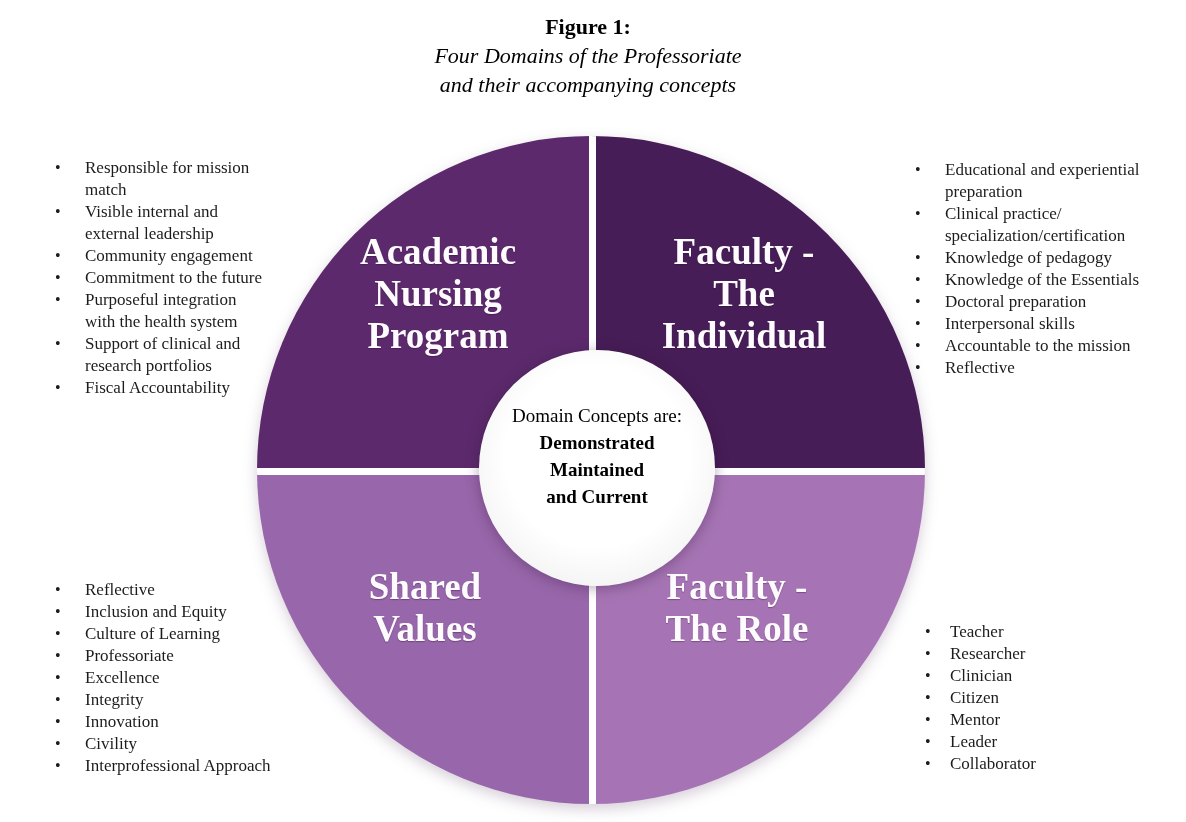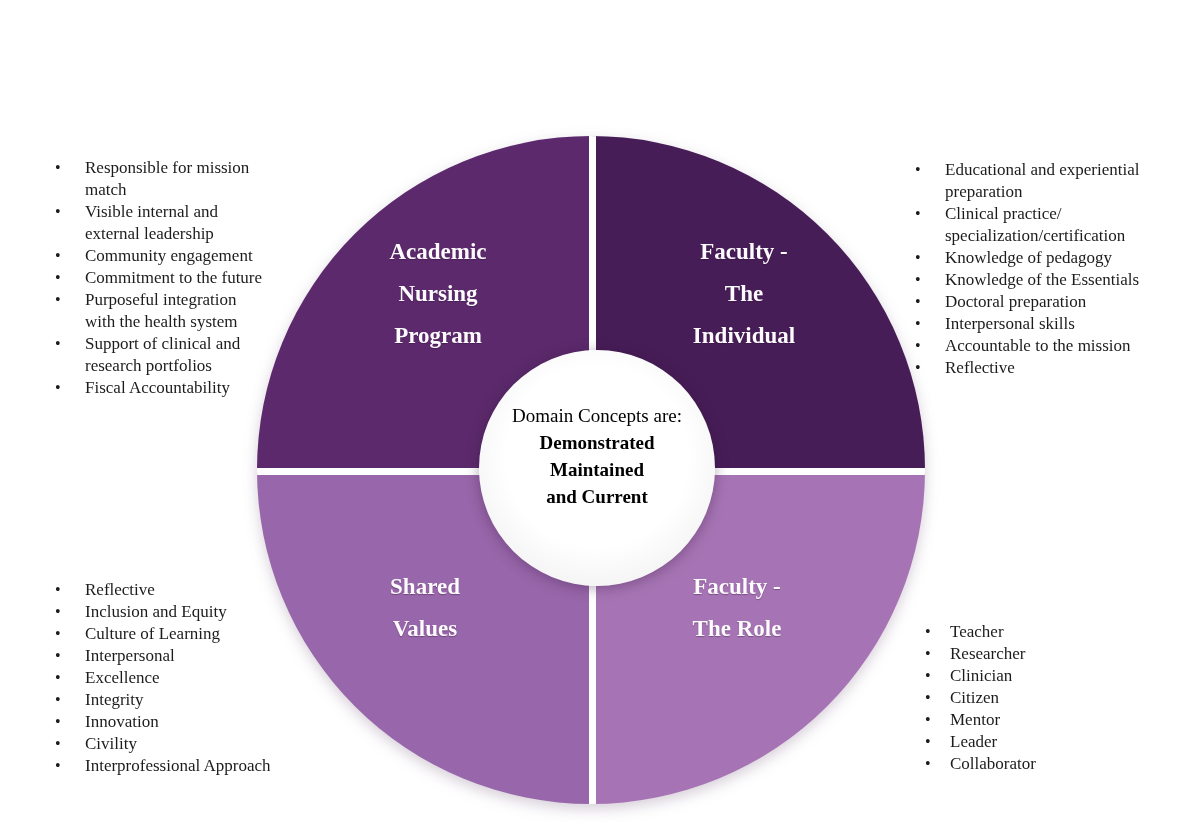--- a/index.html
+++ b/index.html
@@ -25,21 +25,21 @@
   .quad.bl{left:0;top:334px;}
   .quad.br{left:334px;top:334px;}
 
   .divider{position:absolute;background:#ffffff;z-index:3;}
   .divider.v{left:332px;top:0;width:7px;height:668px;}
   .divider.h{left:0;top:332px;width:668px;height:7px;}
 
   
   .quad-label{
     position:absolute;width:300px;margin:0;padding:0;list-style:none;
-    text-align:center;color:#fdfbfd;font-weight:bold;font-size:23px;line-height:42px;
+    text-align:center;color:#fdfbfd;font-weight:bold;font-size:37px;line-height:42px;
     z-index:4;text-shadow:0 1px 1px rgba(40,10,50,0.35);
   }
   .quad-label li{display:block;}
   .label-tl{left:31px;top:95px;}
   .label-tr{left:337px;top:95px;}
   .label-bl{left:18px;top:430px;}
   .label-br{left:330px;top:430px;}
 
   
   .hub{
@@ -60,20 +60,25 @@
   .list-tr{left:906px;top:152px;width:254px;}
   .list-bl{left:46px;top:572px;width:250px;}
   .list-br{left:916px;top:614px;width:200px;}
   .list-br li{padding-left:27px;}
 </style>
 </head>
 <body>
 
 <div id="canvas">
 
+  <div class="figure-title">
+    <div class="fig-label">Figure 1:</div>
+    <div class="fig-sub">Four Domains of the Professoriate</div>
+    <div class="fig-sub">and their accompanying concepts</div>
+  </div>
 
   <div class="diagram">
     <div class="quad tl" style="background-color: rgb(92, 42, 108);"></div>
     <div class="quad tr" style="background-color: rgb(71, 29, 87);"></div>
     <div class="quad bl" style="background-color: rgb(152, 102, 170);"></div>
     <div class="quad br" style="background-color: rgb(166, 116, 180);"></div>
 
     <div class="divider v"></div>
     <div class="divider h"></div>
 
@@ -122,21 +127,21 @@
       <li>Knowledge of the Essentials</li>
       <li>Doctoral preparation</li>
       <li>Interpersonal skills</li>
       <li>Accountable to the mission</li>
       <li>Reflective</li>
     </ul>
   <ul class="bullets list-bl">
       <li>Reflective</li>
       <li>Inclusion and Equity</li>
       <li>Culture of Learning</li>
-      <li>Interpersonal</li>
+      <li>Professoriate</li>
       <li>Excellence</li>
       <li>Integrity</li>
       <li>Innovation</li>
       <li>Civility</li>
       <li>Interprofessional Approach</li>
     </ul>
   <ul class="bullets list-br">
       <li>Teacher</li>
       <li>Researcher</li>
       <li>Clinician</li>

